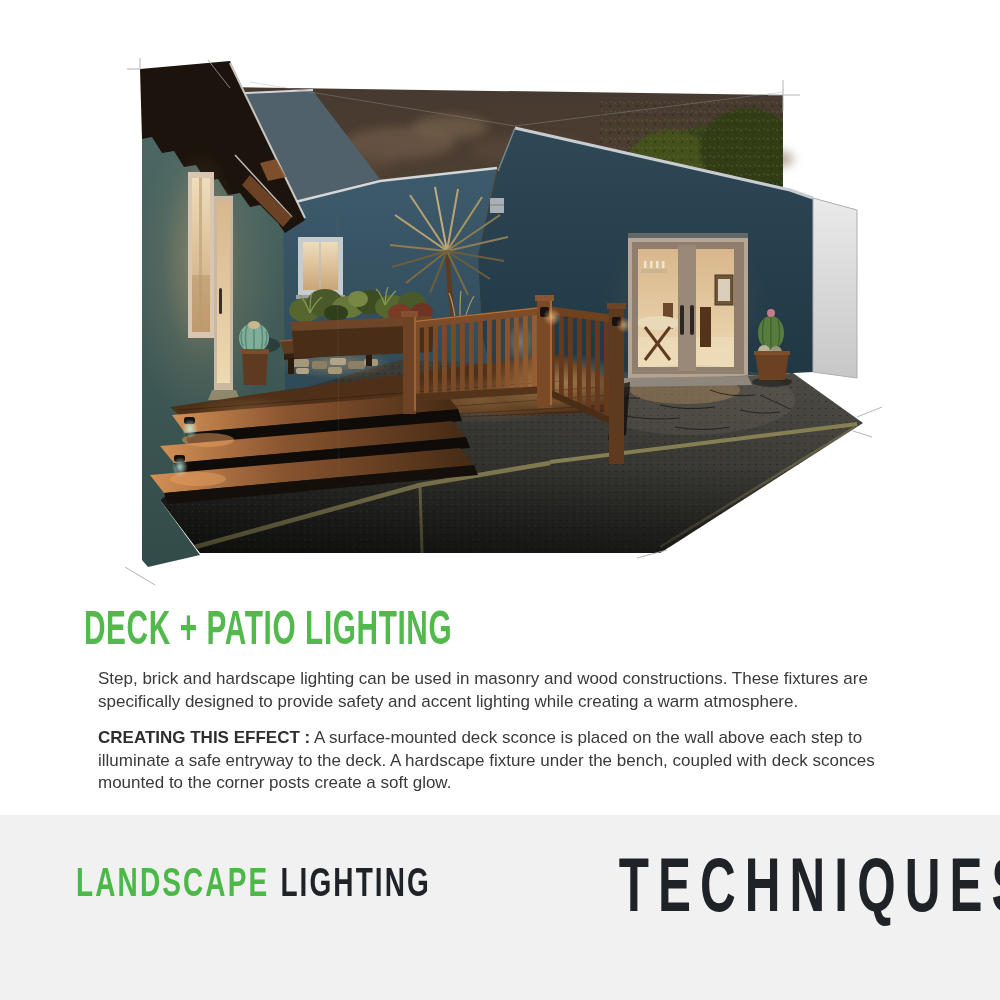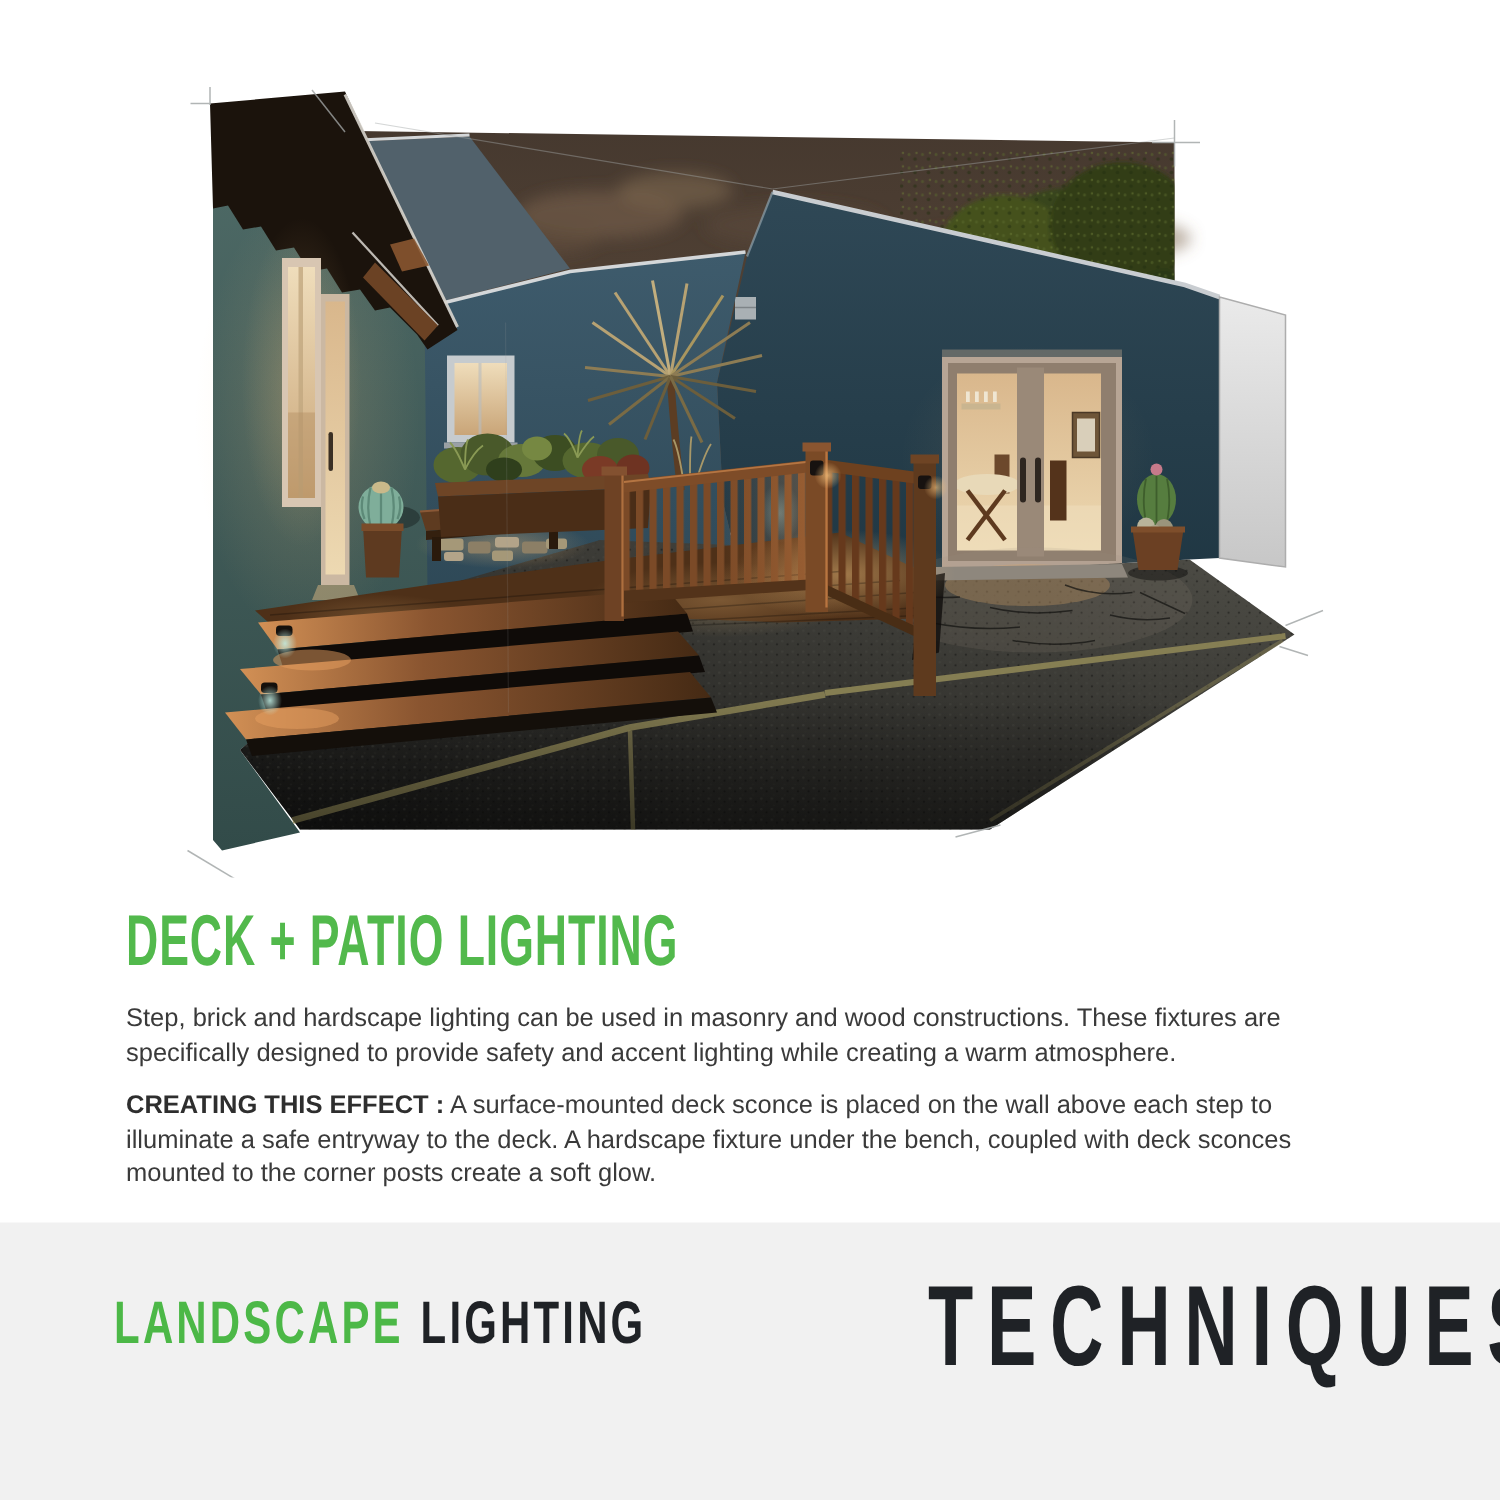--- a/index.html
+++ b/index.html
@@ -13,21 +13,21 @@
   html,body{margin:0;padding:0;}
   body{background:#e8e8e8;font-family:"Liberation Sans",sans-serif;}
   .page{position:relative;width:1000px;height:1000px;background:var(--page-bg);overflow:hidden;margin:0 auto;}
   .illustration{position:absolute;left:100px;top:55px;width:860px;height:530px;}
   .copy{position:absolute;left:84px;top:604px;width:840px;}
   .headline{
     margin:0;color:var(--accent-green);
     font-size:48px;font-weight:700;letter-spacing:1px;line-height:1.0;
     transform:scaleX(.62);transform-origin:left top;white-space:nowrap;
   }
-  .para{width:812px;font-size:17px;line-height:22.5px;color:var(--text-dark);margin:0;}
+  .para{width:812px;font-size:17px;line-height:22.5px;color:var(--text-dark);margin:14px;}
   .para1{margin-top:16px;}
   .para2{margin-top:13px;}
   .bold-label{font-weight:700;color:#2e2e2e;}
   .footer{position:absolute;left:0;top:815px;width:1000px;height:185px;background:var(--footer-bg);}
   .footer-inner{display:flex;flex-direction:row;align-items:center;padding-top:26px;}
   .brand-line{
     font-size:40px;font-weight:700;letter-spacing:3px;white-space:nowrap;
     transform:scaleX(.70);transform-origin:center top;line-height:1;
   }
   .brand-landscape{color:var(--footer-green);margin-right:16px;}

